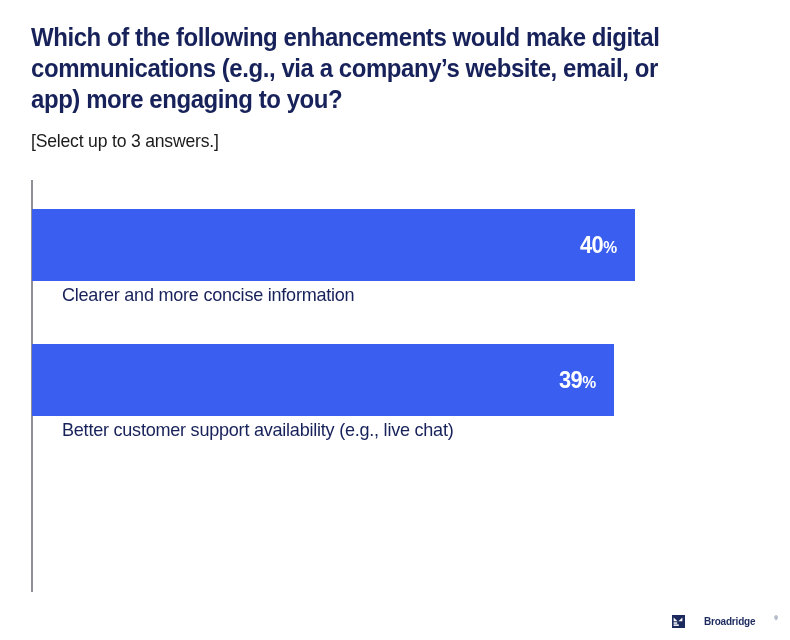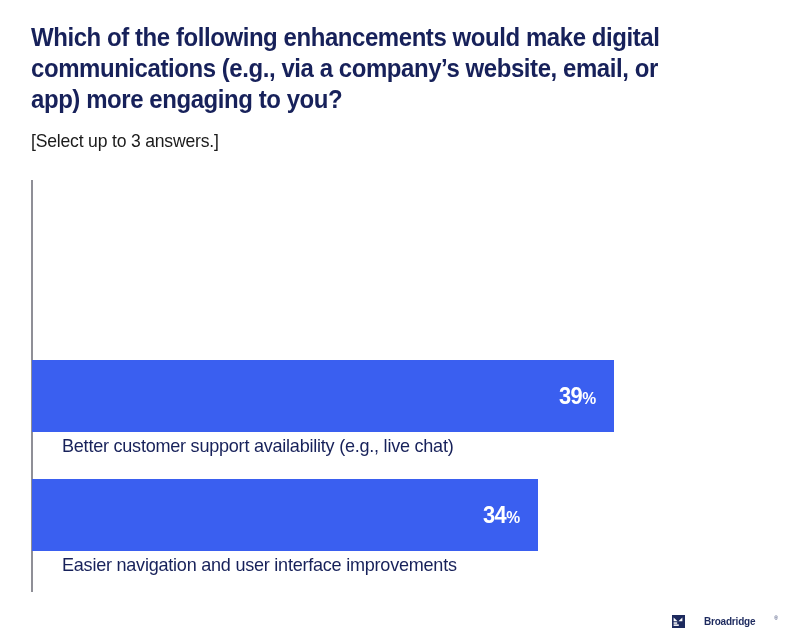--- a/index.html
+++ b/index.html
@@ -104,21 +104,21 @@
     font-weight: normal;
     font-size: 19px;
     line-height: 24px;
     letter-spacing: -0.25px;
     white-space: nowrap;
     transform: scaleX(0.95);
     transform-origin: left top;
   }
 
   #bar-group-0 { top: 209px; }
-  #bar-group-1 { top: 360px; }
+  #bar-group-1 { top: 344px; }
   #bar-group-2 { top: 479px; }
 
   
   #brand-logo {
     position: absolute;
     right: 12px;
     bottom: 12px;
     display: flex;
     align-items: center;
     gap: 19px;
@@ -156,34 +156,34 @@
 <div id="title-block">
   <h1 class="chart-title">Which of the following enhancements would make digital communications (e.g., via a company’s website, email, or app) more engaging to you?</h1>
 </div>
 
 <p class="chart-subtitle">[Select up to 3 answers.]</p>
 
 <div id="plot-area">
 
   <div id="axis-line"></div>
 
+  <div class="bar-group" id="bar-group-0">
+    <div class="bar" style="width: 603.06px;">
+      <span class="bar-value"><span>40</span><span class="pct">%</span></span>
+    </div>
+    <div class="bar-label">Clearer and more concise information</div>
+  </div>
 
   <div class="bar-group" id="bar-group-1">
     <div class="bar" style="width: 581.67px;">
       <span class="bar-value"><span>39</span><span class="pct">%</span></span>
     </div>
     <div class="bar-label">Better customer support availability (e.g., live chat)</div>
   </div>
 
-  <div class="bar-group" id="bar-group-2">
-    <div class="bar" style="width: 505.77px;">
-      <span class="bar-value"><span>34</span><span class="pct">%</span></span>
-    </div>
-    <div class="bar-label">Easier navigation and user interface improvements</div>
-  </div>
 
 </div>
 
 <div id="brand-logo">
   <div id="brand-mark">
     <svg class="glyph" viewBox="0 0 10 10" xmlns="http://www.w3.org/2000/svg">
       <path d="M0.6 0.6 L4.6 4.3 L0.6 4.3 Z" fill="#ffffff"></path>
       <path d="M9.4 0.6 L5.4 4.3 L9.4 4.3 Z" fill="#ffffff"></path>
       <rect x="0.6" y="5.3" width="3.6" height="1.5" fill="#ffffff"></rect>
       <rect x="0.6" y="7.4" width="5.2" height="1.5" fill="#ffffff"></rect>

